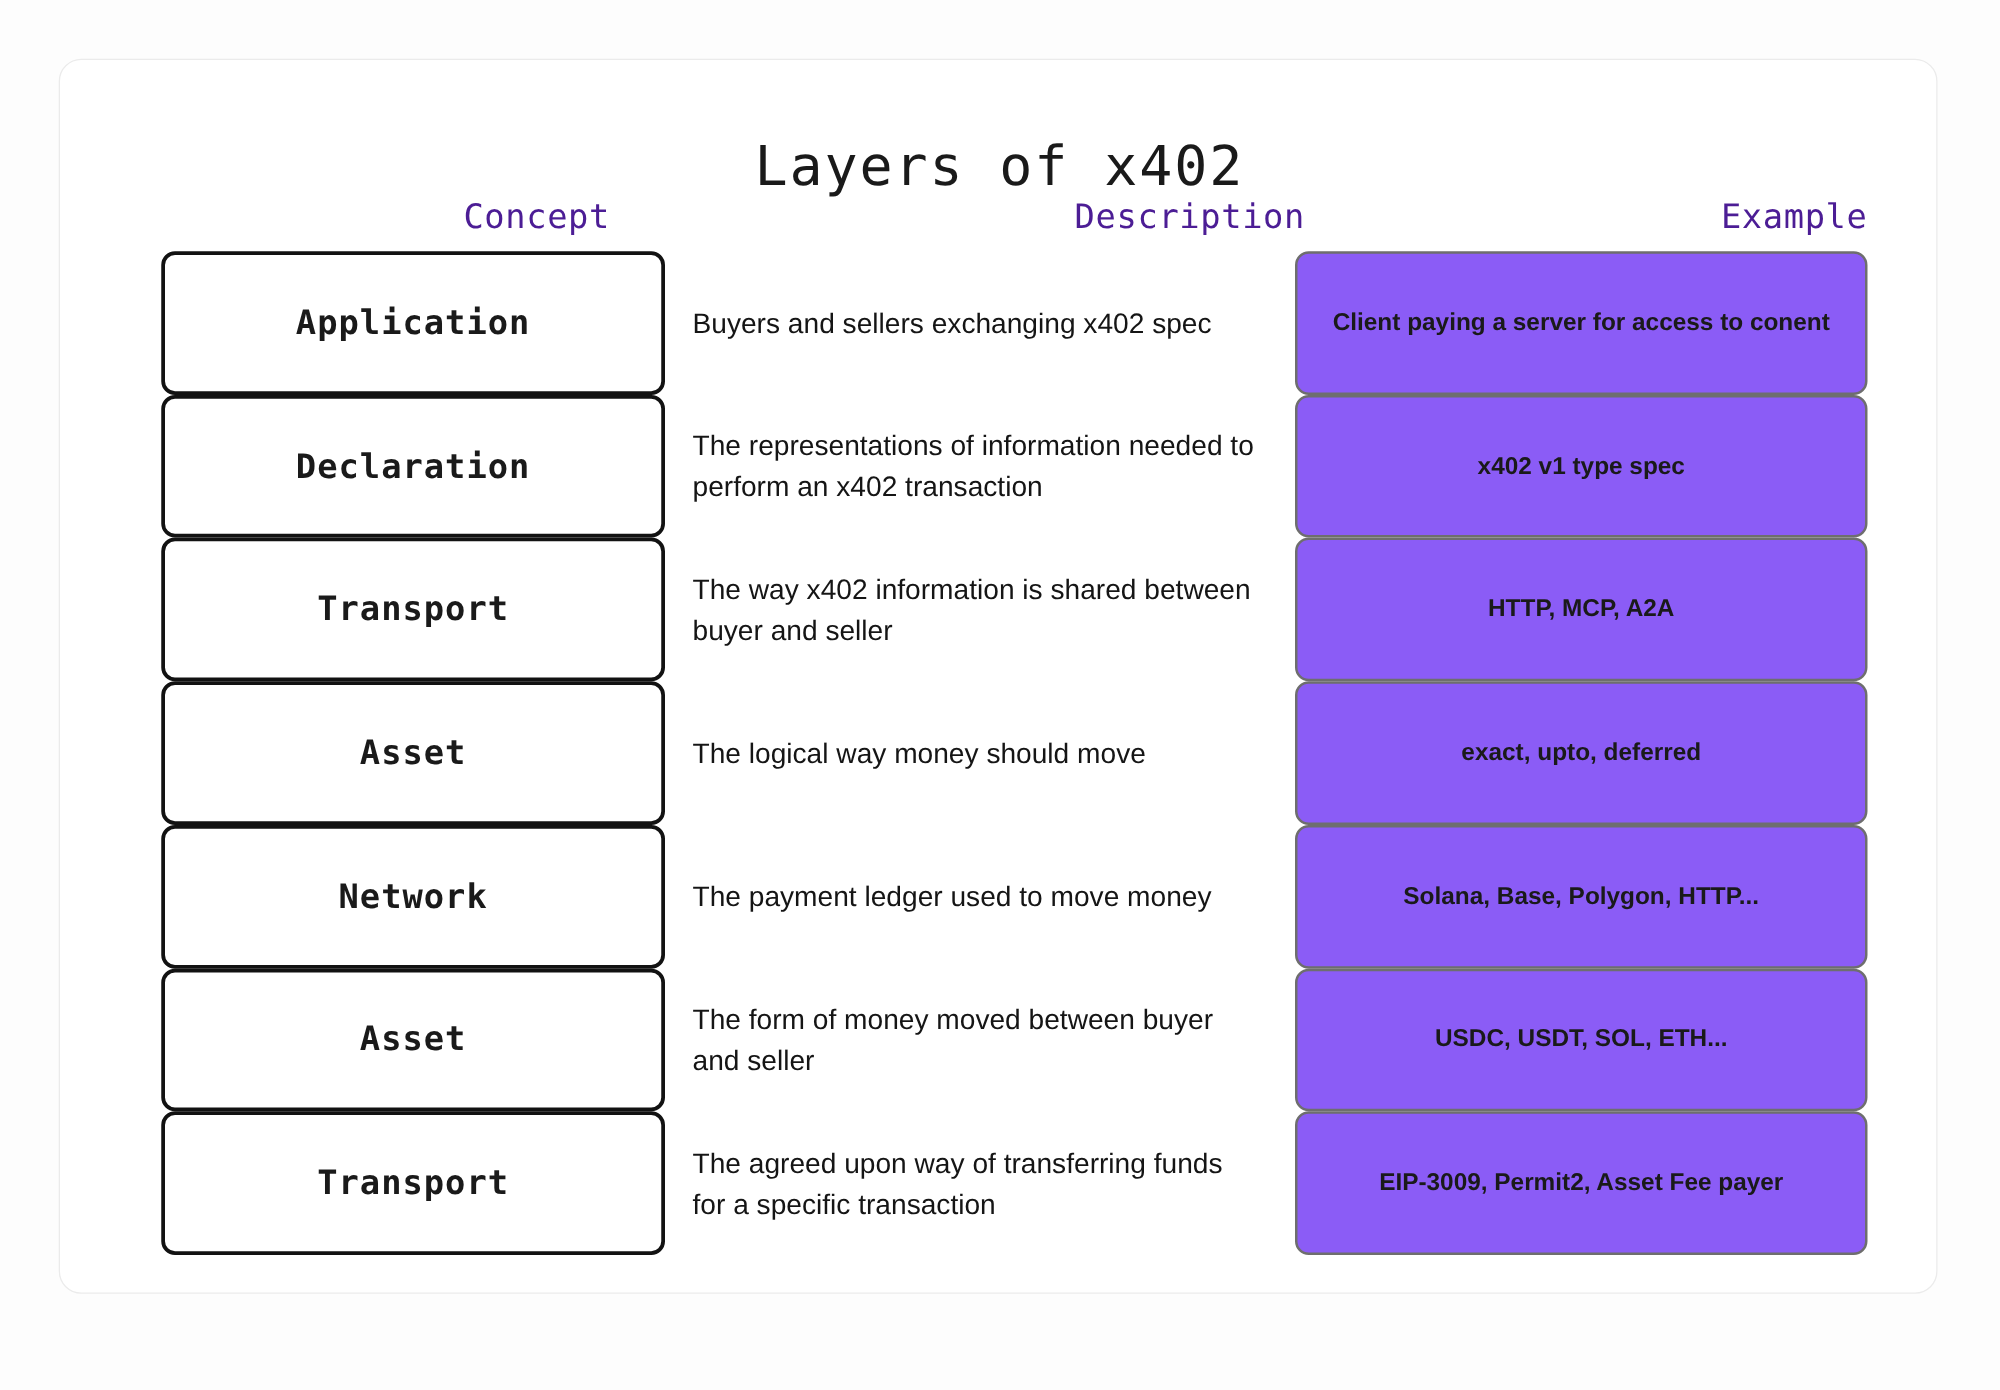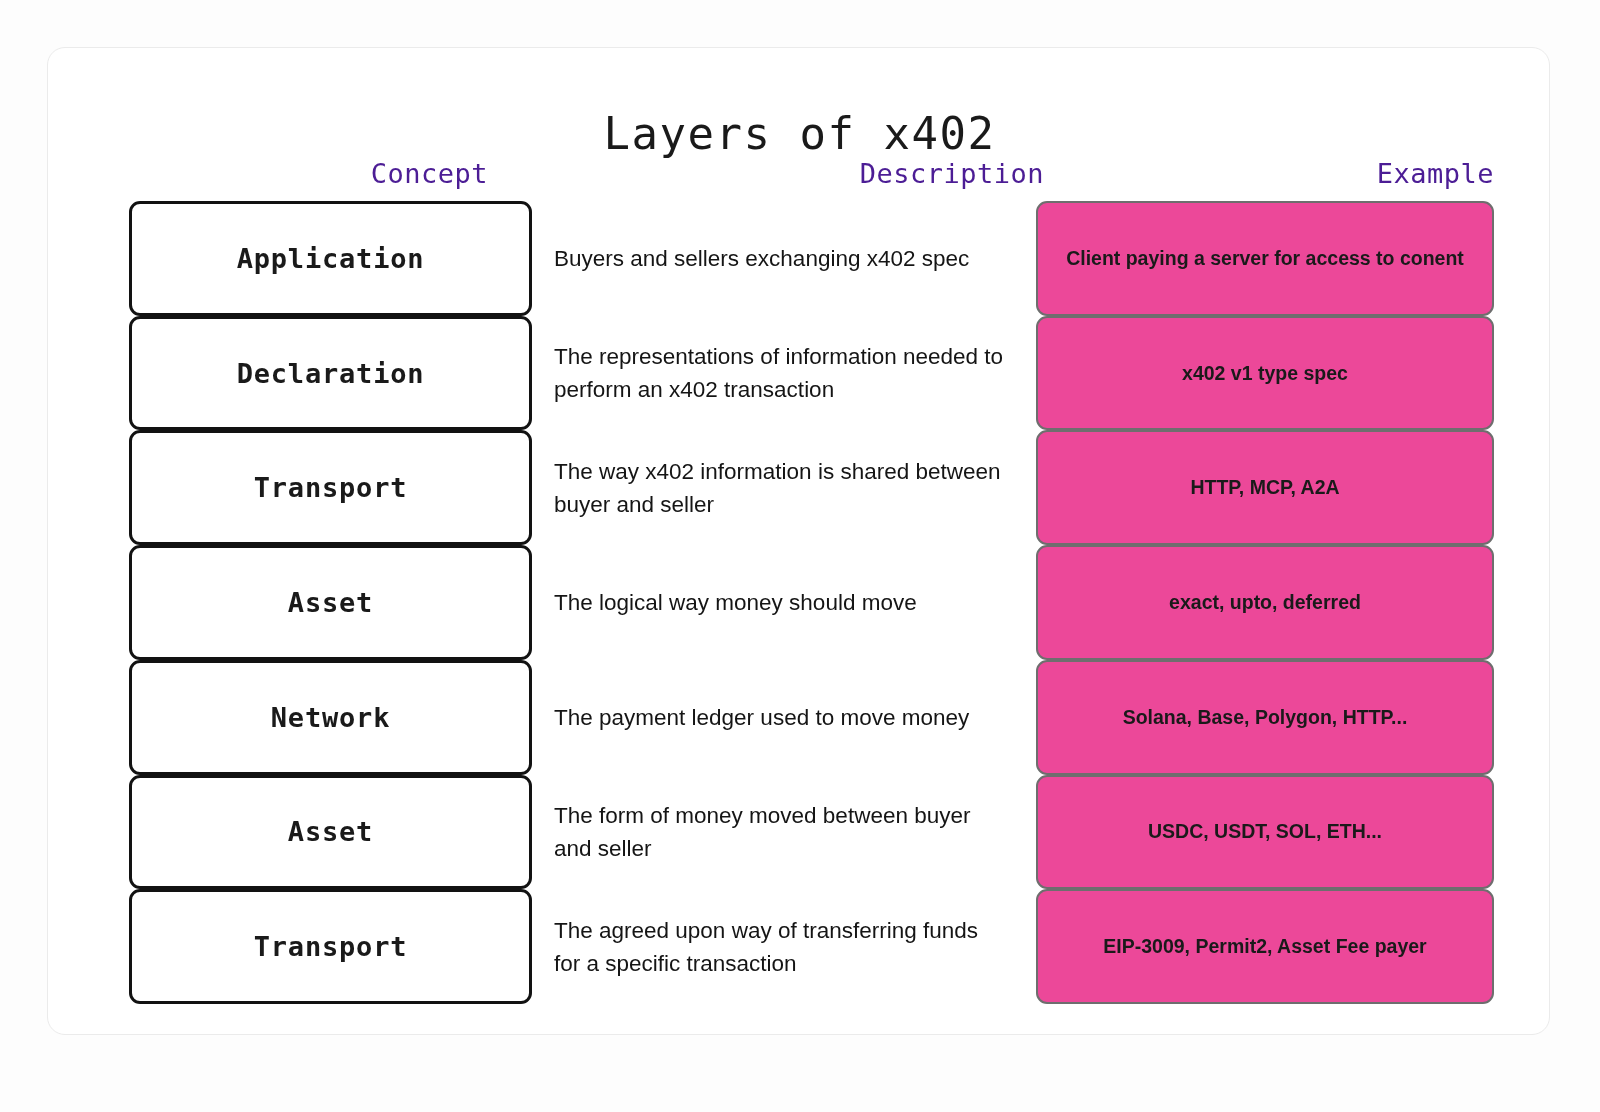--- a/index.html
+++ b/index.html
@@ -126,21 +126,21 @@
   }
 
   
   .example-box {
     position: absolute;
     left: 988px;
     top: 0;
     width: 458px;
     height: 114.71px;
     box-sizing: border-box;
-    background: #ec4899;
+    background: #8b5cf6;
     border: 2.5px solid #6e6e6e;
     border-radius: 11px;
     display: flex;
     align-items: center;
     justify-content: center;
   }
   .example-label {
     font-family: "Liberation Sans", sans-serif;
     font-weight: 700;
     font-size: 19.5px;

